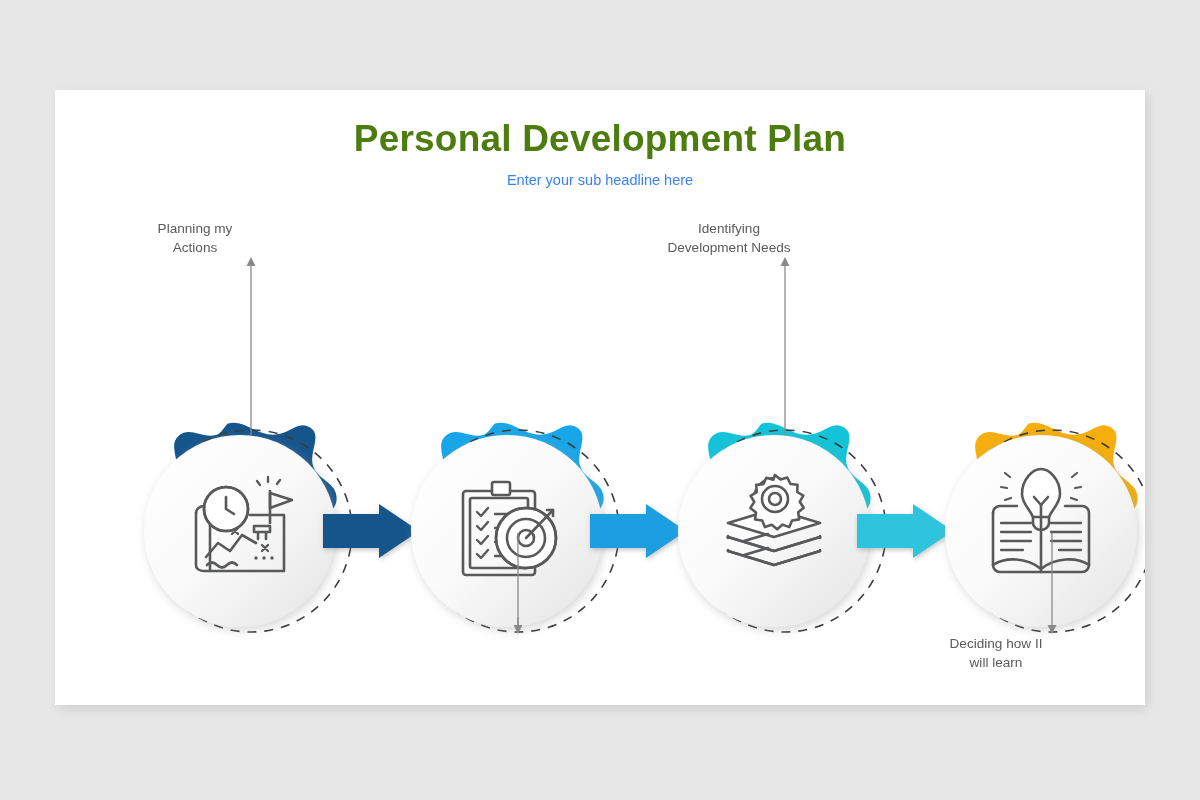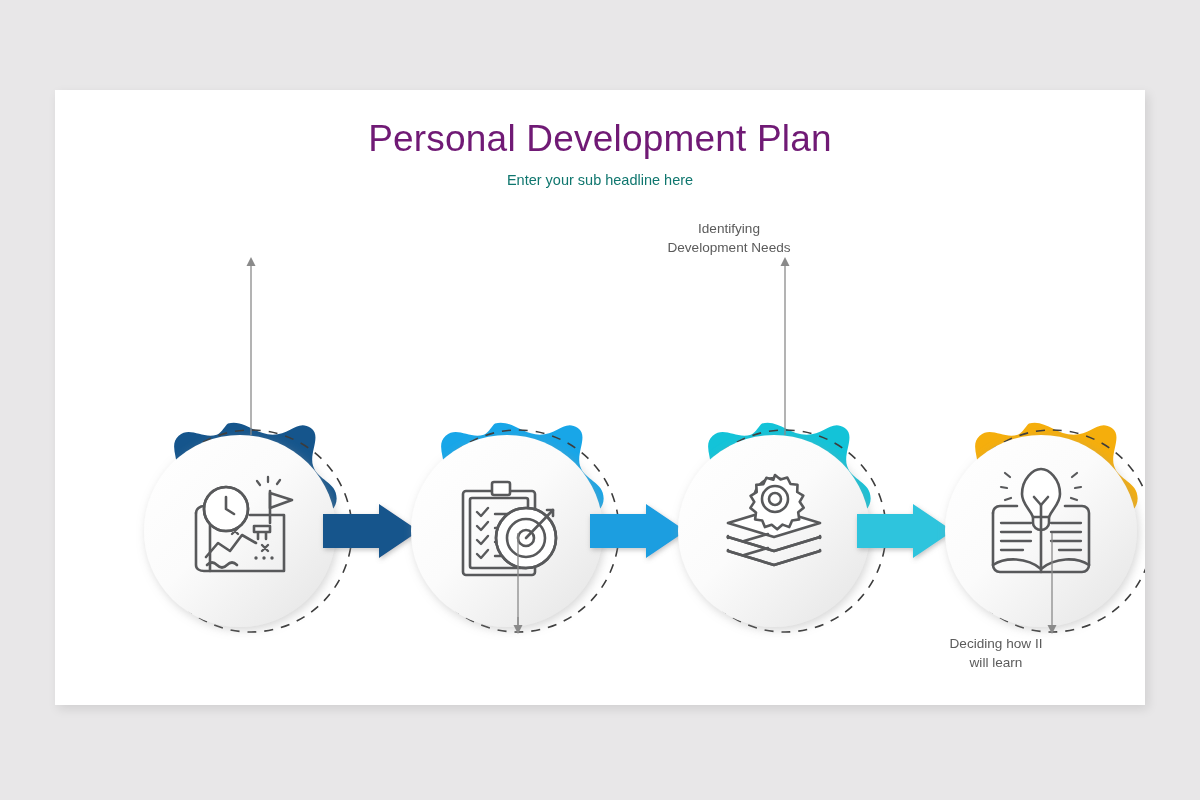--- a/index.html
+++ b/index.html
@@ -27,30 +27,30 @@
   
   #header {
     position: absolute;
     left: 0;
     top: 28px;
     width: 100%;
     text-align: center;
   }
   #title {
     font-size: 37px;
-    font-weight: 400;
-    color: #701a75;
+    font-weight: 700;
+    color: #4d7c0f;
     letter-spacing: 0.2px;
     line-height: 1.15;
   }
   #subtitle {
     margin-top: 11px;
     font-size: 14.5px;
     font-weight: 400;
-    color: #0f766e;
+    color: #3b82f6;
   }
 
   
   #stage {
     position: absolute;
     left: 0;
     top: 0;
     width: 1090px;
     height: 615px;
   }
@@ -293,20 +293,22 @@
         </g>
 
         <g stroke="#8a8a8a" stroke-width="1.3" fill="none">
           <path d="M 997,541 L 997,443"></path>
           <path d="M 992.5,535 L 997,544 L 1001.5,535 Z" fill="#8a8a8a" stroke="none"></path>
         </g>
       </g>
     </svg>
   </div>
 
+  <div class="callout top" id="callout-0">Planning my
+Actions</div>
 
 
   <div class="callout top" id="callout-2">Identifying
 Development Needs</div>
 
   <div class="callout bottom" id="callout-3">Deciding how II
 will learn</div>
 
 </div>
 

